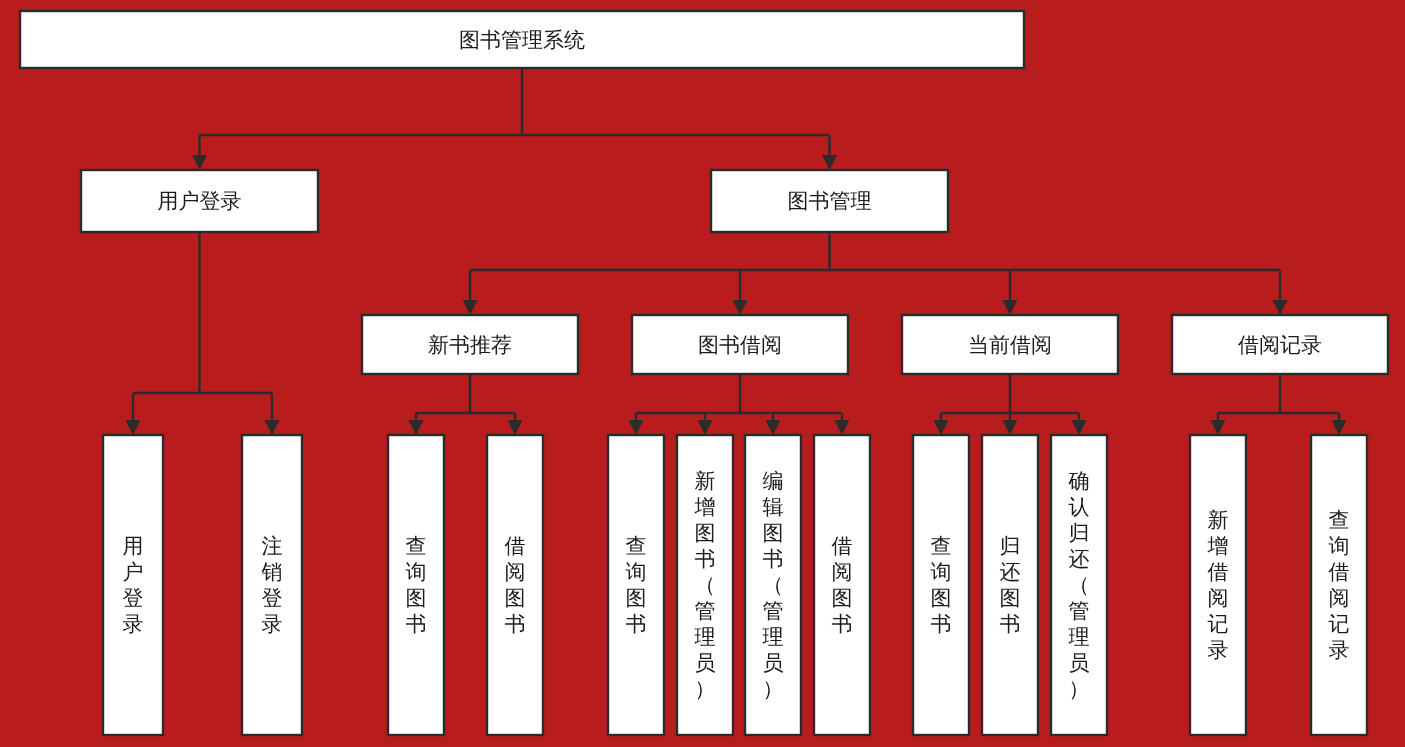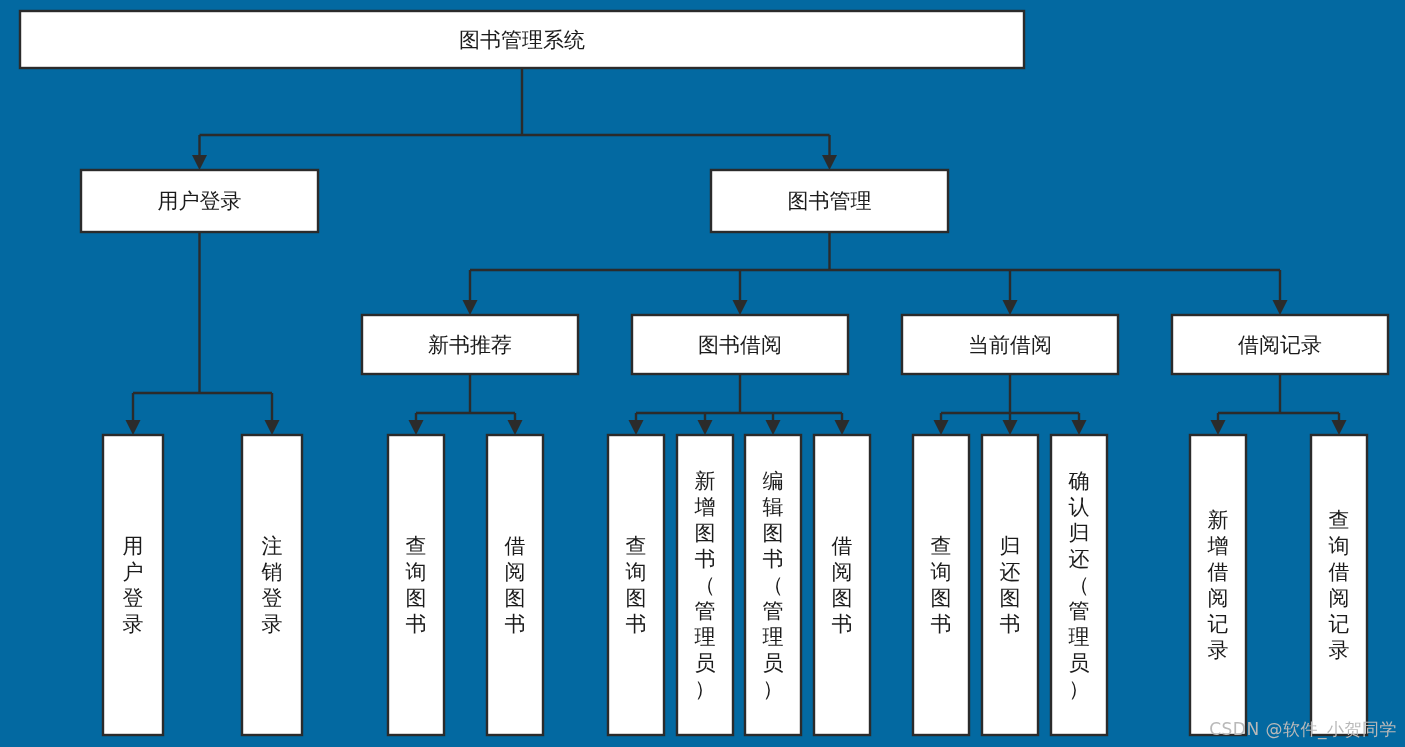--- a/index.html
+++ b/index.html
@@ -7,21 +7,21 @@
     padding: 0;
     background: #ffffff;
   }
   body {
     font-family: "DejaVu Sans", "Liberation Sans", sans-serif;
   }
   #diagram-root {
     position: relative;
     width: 1405px;
     height: 747px;
-    background: #0369a1;
+    background: #b91c1c;
     overflow: hidden;
   }
   svg#tree-svg {
     position: absolute;
     left: 0;
     top: 0;
     width: 1405px;
     height: 747px;
   }
   .node-box {
@@ -200,14 +200,13 @@
         <g>
           <rect x="1190" y="435" width="56" height="300" class="node-box"></rect>
           <text x="1218" class="node-label-v"><tspan x="1218" y="527.28">新</tspan><tspan x="1218" y="553.28">增</tspan><tspan x="1218" y="579.28">借</tspan><tspan x="1218" y="605.28">阅</tspan><tspan x="1218" y="631.28">记</tspan><tspan x="1218" y="657.28">录</tspan></text>
         </g>
         <g>
           <rect x="1311" y="435" width="56" height="300" class="node-box"></rect>
           <text x="1339" class="node-label-v"><tspan x="1339" y="527.28">查</tspan><tspan x="1339" y="553.28">询</tspan><tspan x="1339" y="579.28">借</tspan><tspan x="1339" y="605.28">阅</tspan><tspan x="1339" y="631.28">记</tspan><tspan x="1339" y="657.28">录</tspan></text>
         </g>
       </g>
   </svg>
-  <div class="watermark">CSDN @软件_小贺同学</div>
 </div>
 
 </body></html>

